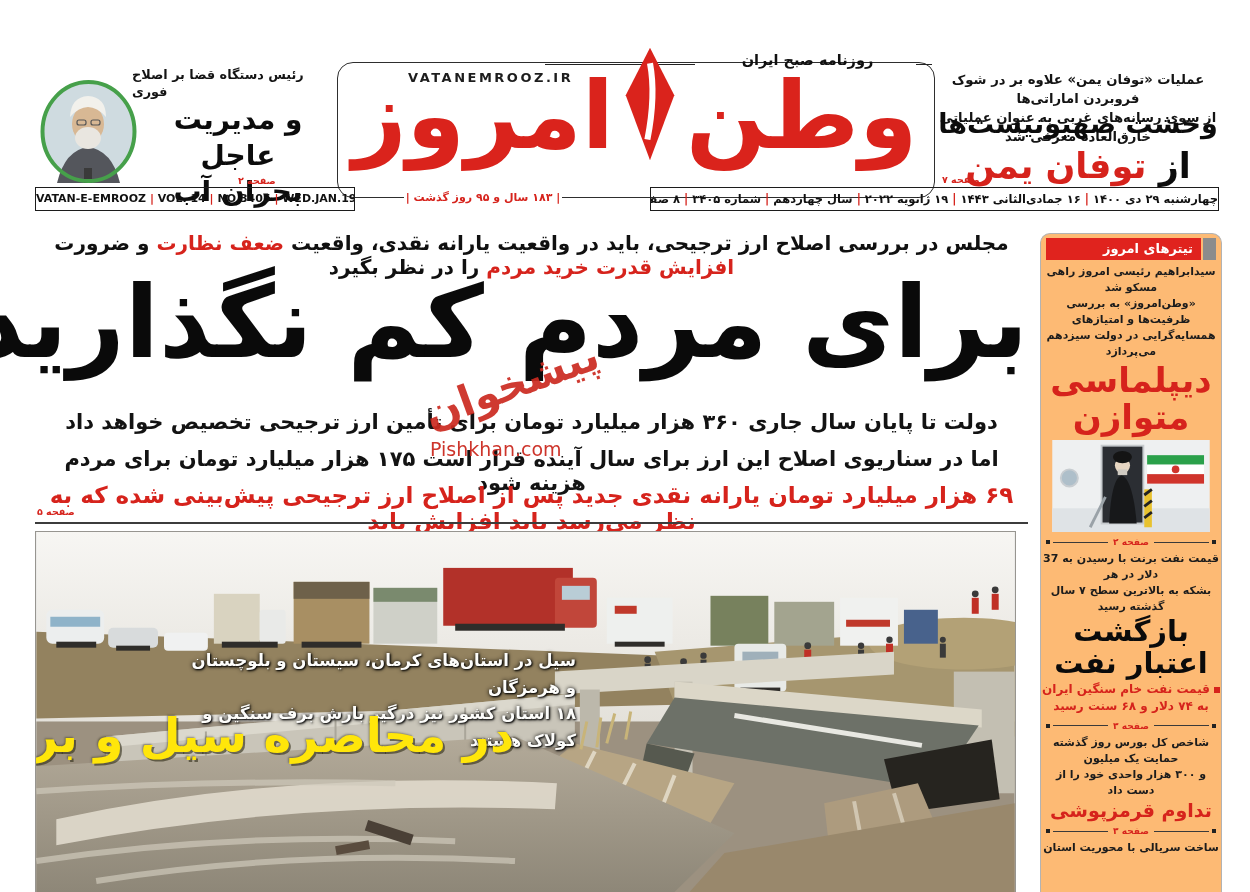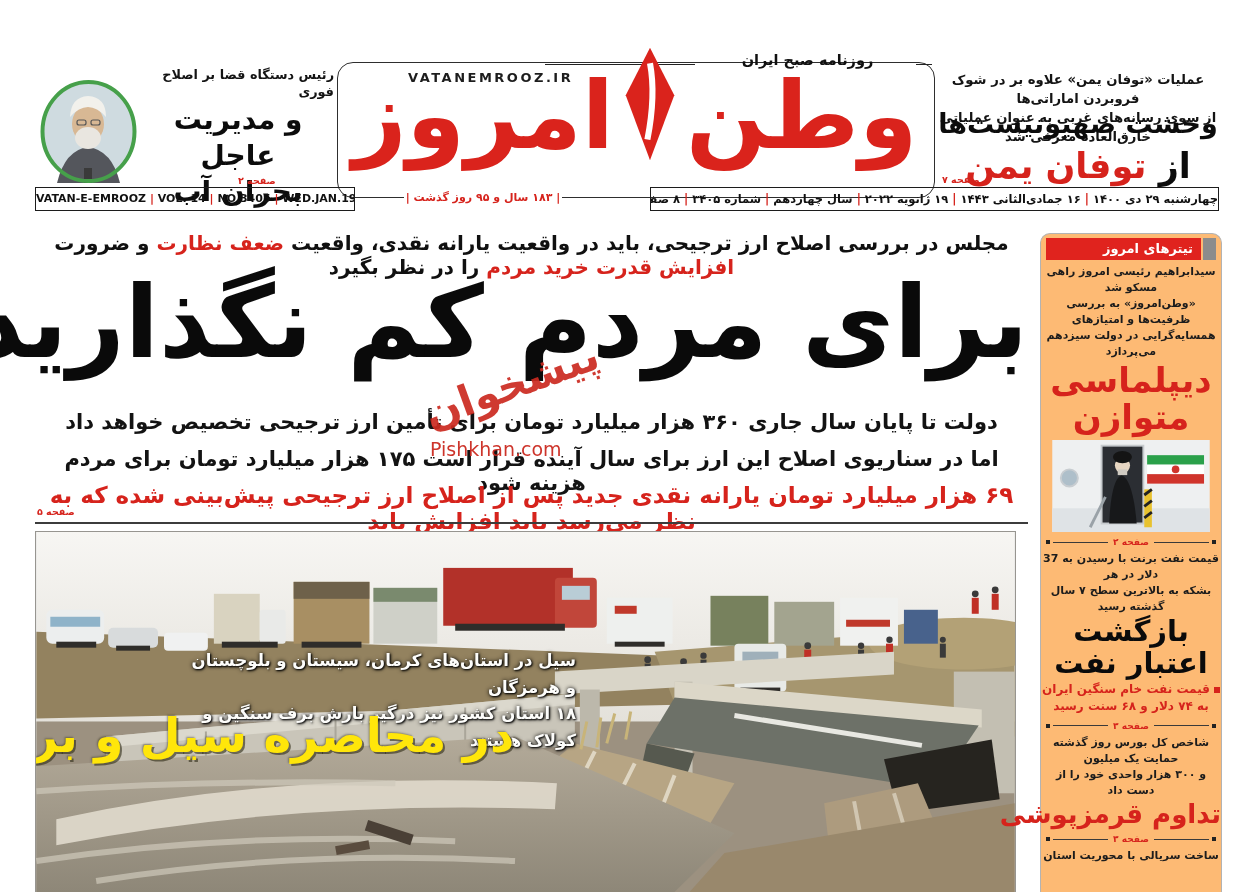--- a/index.html
+++ b/index.html
@@ -4,21 +4,21 @@
 <style>
   html,body{margin:0;padding:0;background:#ffffff;}
   .page{position:relative;width:1250px;height:892px;background:#fff;overflow:hidden;
         font-family:"DejaVu Sans",sans-serif;color:#111;}
   .abs{position:absolute;}
   .rd{color:#d6231c;}
   .pref{position:absolute;font-size:9.5px;font-weight:bold;color:#d6231c;}
 
   
   .ejei{left:40px;top:80px;width:97px;height:103px;}
-  .tl-kicker{left:138px;top:66px;width:196px;text-align:right;font-size:12.8px;font-weight:bold;line-height:1.35;color:#141414;}
+  .tl-kicker{left:132px;top:66px;width:196px;text-align:left;font-size:12.8px;font-weight:bold;line-height:1.35;color:#141414;}
   .tl-headline{left:138px;top:102px;width:200px;text-align:center;font-size:28px;font-weight:bold;line-height:1.28;color:#0c0c0c;}
 
   
   .mast-frame{left:337px;top:62px;width:596px;height:134px;border:1.5px solid #2e2e2e;border-radius:16px;}
   .mast-logo{left:340px;top:40px;width:590px;height:150px;display:flex;align-items:center;justify-content:center;gap:10px;
              font-size:94px;font-weight:bold;color:#da231c;white-space:nowrap;z-index:2;}
   .mast-site{left:408px;top:70px;font-size:13px;font-weight:bold;letter-spacing:2.5px;color:#1d1d1d;z-index:3;}
   .mast-tagline{left:700px;top:52px;width:215px;text-align:center;font-size:14.5px;font-weight:bold;letter-spacing:5px;color:#101010;z-index:3;background:transparent;}
   .tlineL{left:545px;top:64px;width:150px;border-top:1.4px solid #222;}
   .tlineR{left:916px;top:64px;width:16px;border-top:1.4px solid #222;}
@@ -60,21 +60,21 @@
   .sidebar{left:1040px;top:233px;width:180px;height:659px;border:1px solid #b3b3b3;border-bottom:none;
            border-radius:10px 10px 0 0;background:#fdba74;}
   .sb-banner{display:flex;margin:4px 5px 0 5px;height:22px;}
   .sb-banner .sq{width:13px;height:22px;background:#8c8c8c;margin-left:2px;}
   .sb-banner .bar{flex:1;background:#e0231e;color:#fff;font-size:13px;font-weight:bold;line-height:22px;
                   text-align:right;padding-right:8px;}
   .sk{font-size:11px;font-weight:bold;color:#1c1c1c;text-align:center;line-height:1.45;margin-top:3px;}
   .sk.first{margin-top:4px;}
   .sh{font-weight:bold;text-align:center;line-height:1.1;margin-top:2px;color:#0b0b0b;white-space:nowrap;}
   .sh.red{color:#d6231c;}
-  .sh1{font-size:34px;} .sh2{font-size:29px;margin-top:1px;} .sh3{font-size:26px;}
+  .sh1{font-size:34px;} .sh2{font-size:29px;margin-top:1px;} .sh3{font-size:19px;}
   .raisi{display:block;margin:4px auto 0;}
   .sb-div{display:flex;align-items:center;gap:3px;margin:4px 5px 0 5px;height:12px;}
   .sb-div .dsq{width:4px;height:4px;background:#222;}
   .sb-div .dln{flex:1;border-top:1px solid #3a3a3a;}
   .sb-div .dlb{font-size:9px;color:#d6231c;font-weight:bold;padding:0 2px;}
   .sb-red{font-size:12px;font-weight:bold;color:#d6231c;text-align:center;line-height:1.45;margin-top:1px;}
   .bullet{display:inline-block;width:6px;height:6px;background:#d6231c;margin-left:4px;}
 </style>
 </head>
 <body>

